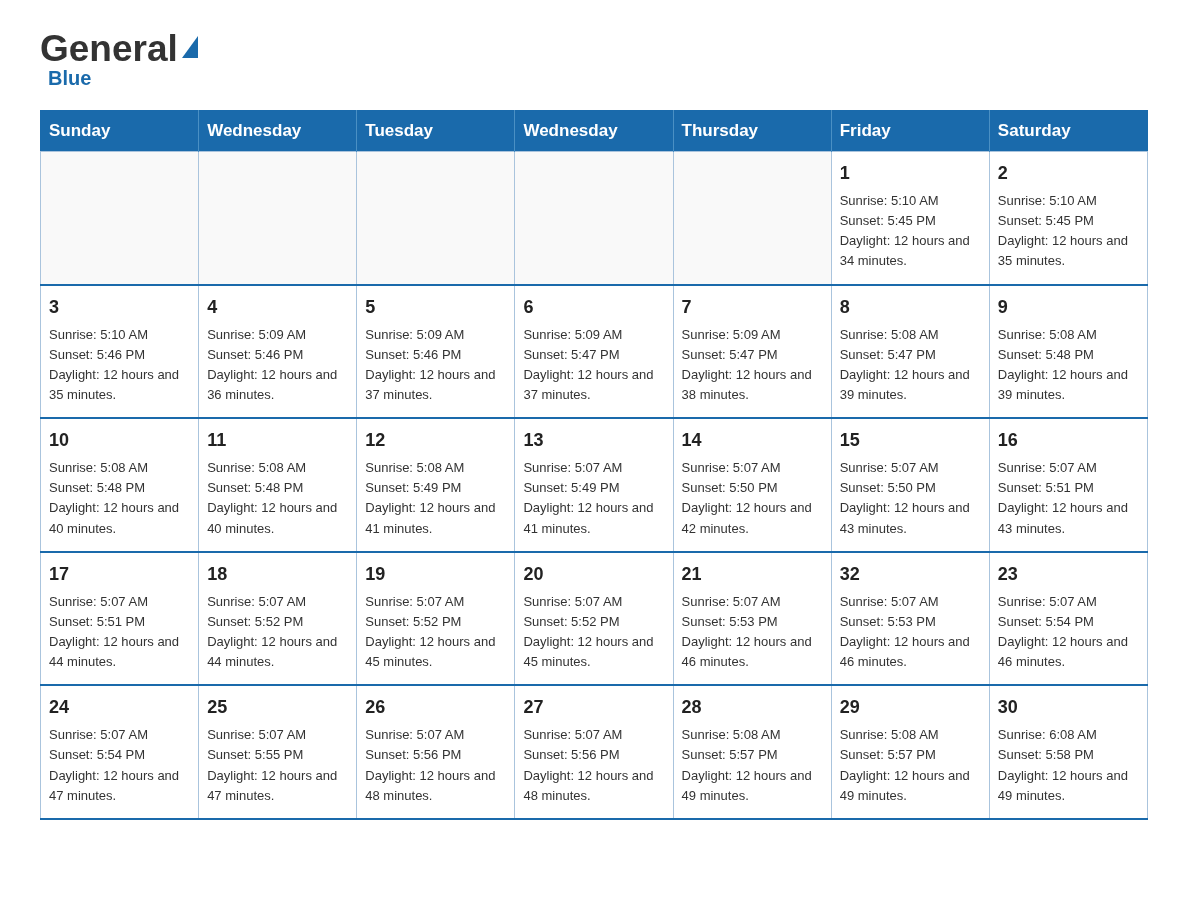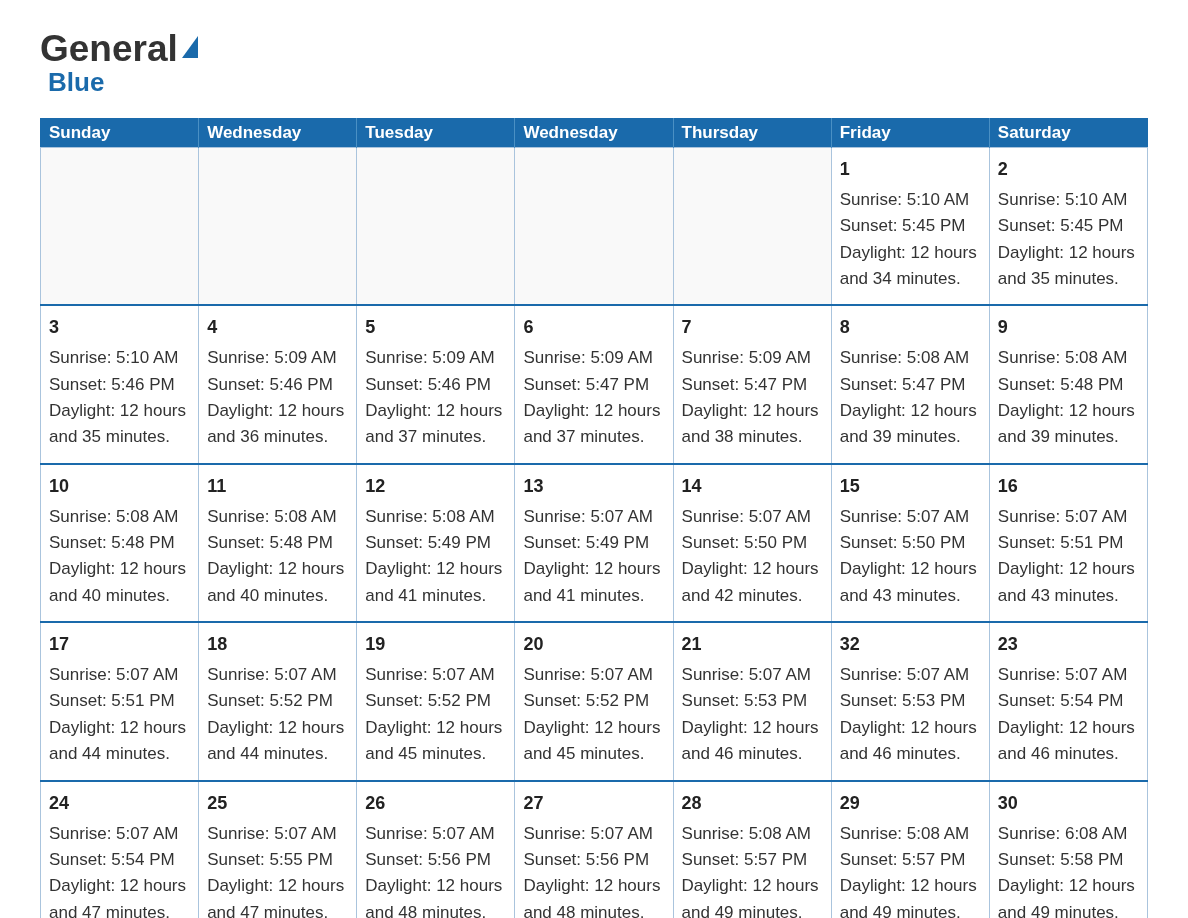--- a/index.html
+++ b/index.html
@@ -20,21 +20,21 @@
       flex-direction: column;
       align-items: flex-start;
     }
     .logo-general {
       font-size: 37px;
       font-weight: bold;
       color: #333;
       line-height: 1;
     }
     .logo-blue {
-      font-size: 26px;
+      font-size: 20px;
       font-weight: bold;
       color: #1a6aab;
       margin-left: 8px;
     }
     .logo-row {
       display: flex;
       align-items: center;
     }
     .logo-triangle {
       width: 0;
@@ -61,21 +61,21 @@
     .calendar {
       width: 100%;
       border-collapse: collapse;
       border: 1px solid #1a6aab;
     }
     .calendar thead tr th {
       background-color: #1a6aab;
       color: #fff;
       font-size: 17px;
       font-weight: bold;
-      padding: 4px 8px;
+      padding: 10px 8px;
       text-align: left;
       border-right: 1px solid #4a90c4;
     }
     .calendar thead tr th:last-child {
       border-right: none;
       margin-left: 31px;
     }
     .calendar tbody tr td {
       vertical-align: top;
       border: 1px solid #aac4dd;
@@ -90,21 +90,21 @@
       border-bottom: 2px solid #1a6aab;
     }
     .day-number {
       font-size: 18px;
       font-weight: bold;
       color: #222;
       display: block;
       margin-bottom: 4px;
     }
     .day-info {
-      font-size: 17px;
+      font-size: 13px;
       color: #333;
       line-height: 1.55;
     }
     .empty-cell {
       background: #f9f9f9;
     }
   </style>
 </head>
 <body>
 

